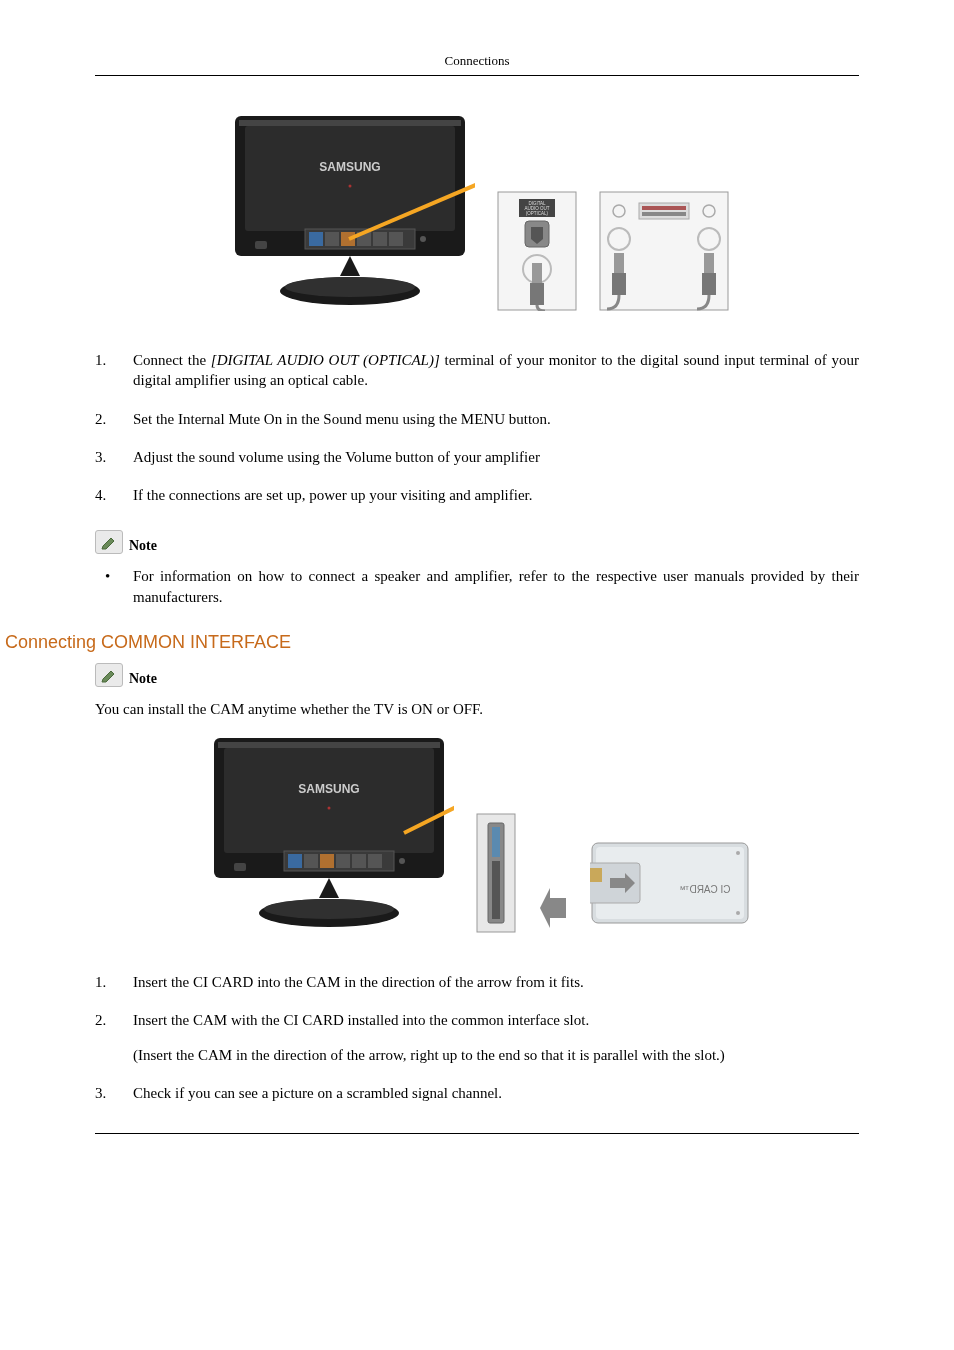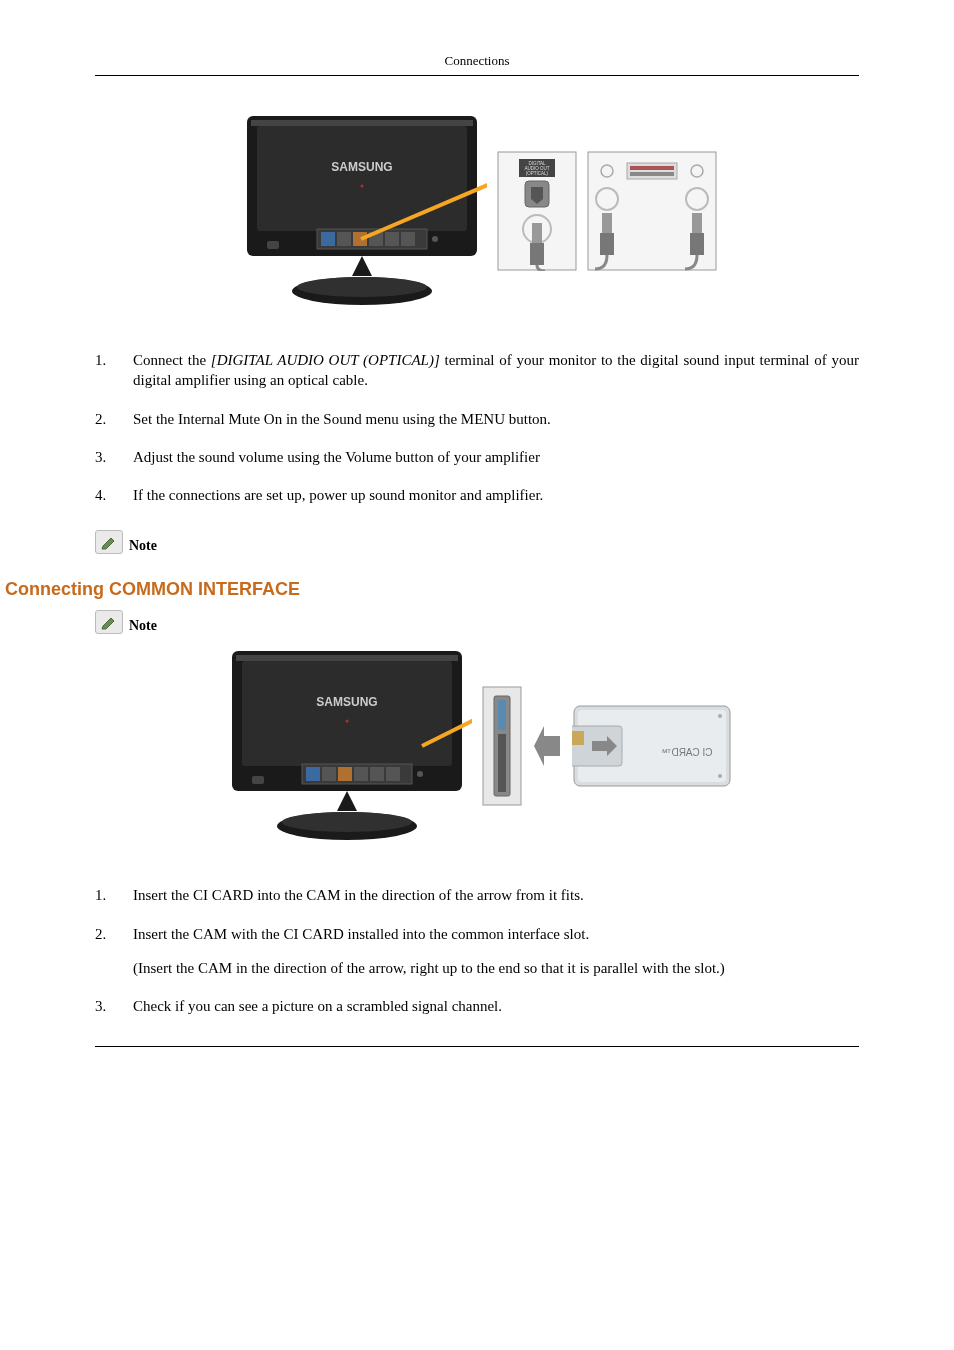--- a/index.html
+++ b/index.html
@@ -28,22 +28,22 @@
     border: none;
     border-top: 1.5px solid #000;
     margin: 30px 0 0 0;
   }
   .figure-wrap {
     text-align: center;
     margin: 0 0 35px 0;
   }
   .figure {
     display: inline-flex;
-    align-items: center;
-    gap: 10px;
+    align-items: flex-end;
+    gap: 22px;
   }
   svg.monitor { display: block; }
   .ol {
     margin: 0 0 25px 0;
     padding: 0;
     list-style: none;
     counter-reset: item;
     font-family: Liberation Serif, serif;
   }
   .ol > li {
@@ -93,21 +93,21 @@
   }
   .ul > li::before {
     content: "•";
     position: absolute;
     left: 10px;
   }
   .italic { font-style: italic; }
   h2.section {
     font-family: Arial, Helvetica, sans-serif;
     font-size: 18px;
-    font-weight: bold;
+    font-weight: normal;
     color: #c76a1b;
     margin: 10px 0 4px -90px;
     padding-left: 0;
     display: block;
   }
   .justify { text-align: justify; }
   .para {
     margin: 0 0 14px 0;
     line-height: 1.35;
   }
@@ -186,46 +186,48 @@
       </svg>
     </div>
   </div>
 
   <ol class="ol">
     <li class="justify">
       <span>Connect the </span><span class="italic">[DIGITAL AUDIO OUT (OPTICAL)]</span><span> terminal of your monitor to the digital sound input terminal of your digital amplifier using an optical cable.</span>
     </li>
     <li>Set the Internal Mute On in the Sound menu using the MENU button.</li>
     <li>Adjust the sound volume using the Volume button of your amplifier</li>
-    <li>If the connections are set up, power up sound monitor and amplifier.</li>
+    <li>If the connections are set up, power up your visiting and amplifier.</li>
   </ol>
 
   <div class="note-line">
     <span class="note-icon">
       <svg width="16" height="16" viewBox="0 0 16 16">
           <path d="M2 12 L10 4 L13 7 L5 15 L1 15 Z" fill="#6a8a5a" stroke="#4a6a3a"></path>
         </svg>
     </span>
     <span class="note-text">Note</span>
   </div>
 
   <ul class="ul">
+    <li class="justify">For information on how to connect a speaker and amplifier, refer to the respective user manuals provided by their manufacturers.</li>
   </ul>
 
   <h2 class="section">Connecting COMMON INTERFACE</h2>
 
   <div class="note-line">
     <span class="note-icon">
       <svg width="16" height="16" viewBox="0 0 16 16">
           <path d="M2 12 L10 4 L13 7 L5 15 L1 15 Z" fill="#6a8a5a" stroke="#4a6a3a"></path>
         </svg>
     </span>
     <span class="note-text">Note</span>
   </div>
 
+  <p class="para">You can install the CAM anytime whether the TV is ON or OFF.</p>
 
   <div class="figure-wrap">
     <div class="figure">
       <svg class="monitor" width="250" height="200" viewBox="0 0 250 200">
         <rect x="10" y="5" width="230" height="140" rx="6" fill="#1a1a1a"></rect>
         <rect x="20" y="15" width="210" height="105" rx="3" fill="#2c2c2c"></rect>
         <rect x="14" y="9" width="222" height="6" fill="#444"></rect>
         <text x="125" y="60" text-anchor="middle" fill="#ccc" font-family="Arial" font-weight="bold" font-size="12">SAMSUNG</text>
         <circle cx="125" cy="75" r="1.5" fill="#a33"></circle>
         <rect x="80" y="118" width="110" height="20" fill="#3a3a3a" stroke="#555"></rect>

